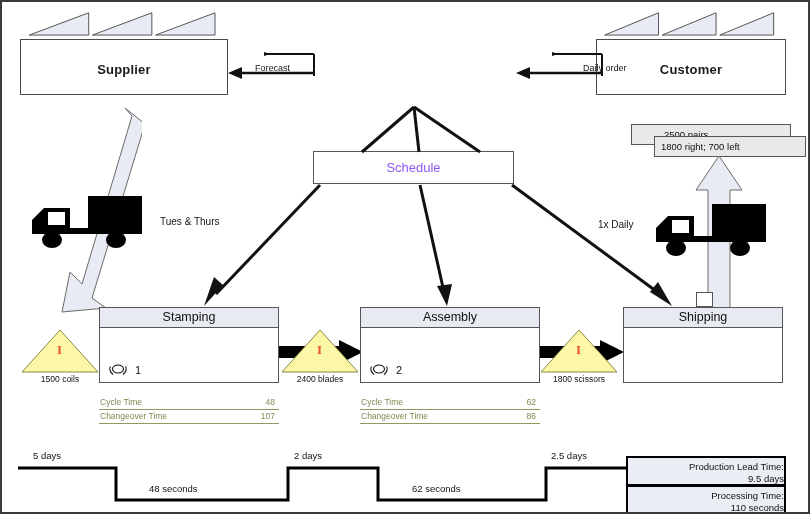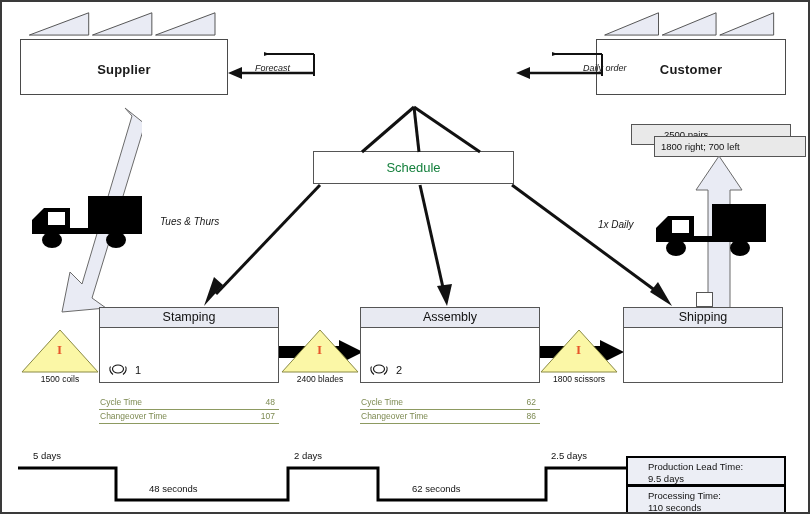--- a/index.html
+++ b/index.html
@@ -113,21 +113,21 @@
   }
 
   
   .schedule-box {
     position: absolute;
     border: 1px solid #555;
     background: #ffffff;
     box-sizing: border-box;
     text-align: right;
     font-size: 13px;
-    color: #15803d;
+    color: #8b5cf6;
     display: flex;
     align-items: center;
     justify-content: center;
   }
 
   
   .req-box {
     position: absolute;
     border: 1px solid #555;
     background: #e9e9e9;
@@ -190,39 +190,39 @@
     top: 0;
     line-height: 12px;
   }
 
   
   .flow-label {
     position: absolute;
     font-size: 9px;
     color: #151515;
     white-space: nowrap;
-    font-style: italic;
   }
   .time-label {
     position: absolute;
     font-size: 9.5px;
     color: #111;
     white-space: nowrap;
   }
 
   
   .lt-box {
     position: absolute;
     border: 2px solid #000;
     background: #eceef5;
     box-sizing: border-box;
     font-size: 9.5px;
     color: #111;
-    padding: 3px 0 0 20px;
+    padding: 3px 0 0 5px;
     line-height: 11.5px;
+    text-align: right;
   }
   .lt-box .l2 { display: block; }
 
   svg { display: block; }
   .kaizen-empty {
     position: absolute;
     border: 1px solid #555;
     background: #fff;
     box-sizing: border-box;
   }

